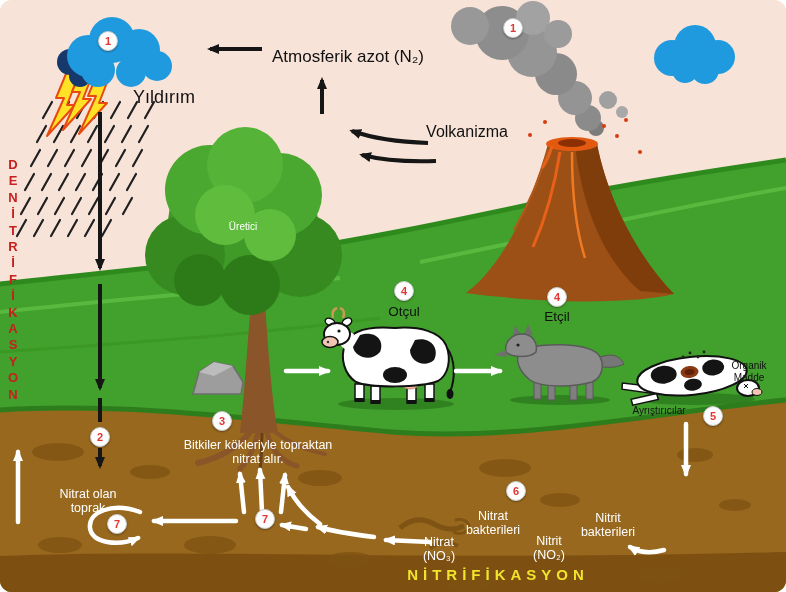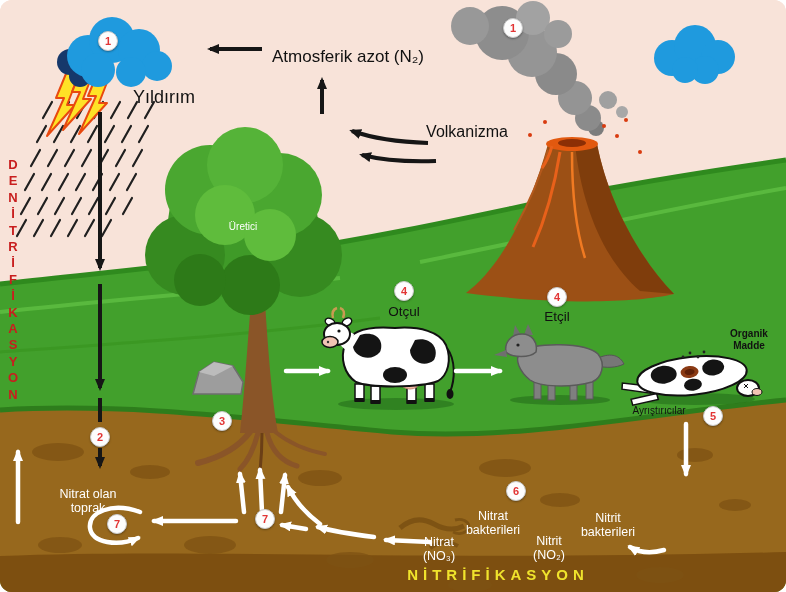--- a/index.html
+++ b/index.html
@@ -9,21 +9,21 @@
     font-family:"Liberation Sans",sans-serif;color:#111;
   }
   #scene-svg{position:absolute;left:0;top:0;}
   .lbl{
     position:absolute;transform:translate(-50%,-50%);
     text-align:center;line-height:1.15;font-size:10px;color:#111;
     white-space:normal;pointer-events:none;
   }
   .nowrap{white-space:nowrap;}
   .w{color:#ffffff;}
-  .b{font-weight:bold;}
+  .b{font-weight:normal;margin-top:32px;}
   .vert{
     position:absolute;left:5px;top:157px;width:16px;
     white-space:pre;text-align:center;
     font-size:13px;font-weight:bold;color:#c81e1e;line-height:16.4px;
     transform:none;
   }
   .nitri{
     font-size:15px;font-weight:bold;color:#f0e42c;letter-spacing:5px;
     white-space:nowrap;
   }
@@ -321,20 +321,21 @@
   <div class="lbl w fs125" style="left:608px;top:525px;width:68px">Nitrit bakterileri</div>
 
   <div class="lbl w fs125" style="left:549px;top:548px;width:58px">Nitrit (NO₂)</div>
 
   <div class="lbl w fs125" style="left:493px;top:523px;width:68px">Nitrat bakterileri</div>
 
   <div class="lbl w fs125" style="left:439px;top:549px;width:58px">Nitrat (NO₃)</div>
 
   <div class="lbl w fs125" style="left:88px;top:501px;width:82px">Nitrat olan toprak</div>
 
+  <div class="lbl w fs125" style="left:258px;top:452px;width:150px">Bitkiler kökleriyle topraktan nitrat alır.</div>
 
   <div class="lbl nitri" style="left:498px;top:575px">NİTRİFİKASYON</div>
 
   <div class="badge" style="left:108px;top:41px">1</div>
   <div class="badge" style="left:513px;top:28px">1</div>
   <div class="badge" style="left:100px;top:437px">2</div>
   <div class="badge" style="left:222px;top:421px">3</div>
   <div class="badge" style="left:404px;top:291px">4</div>
   <div class="badge" style="left:557px;top:297px">4</div>
   <div class="badge" style="left:713px;top:416px">5</div>

